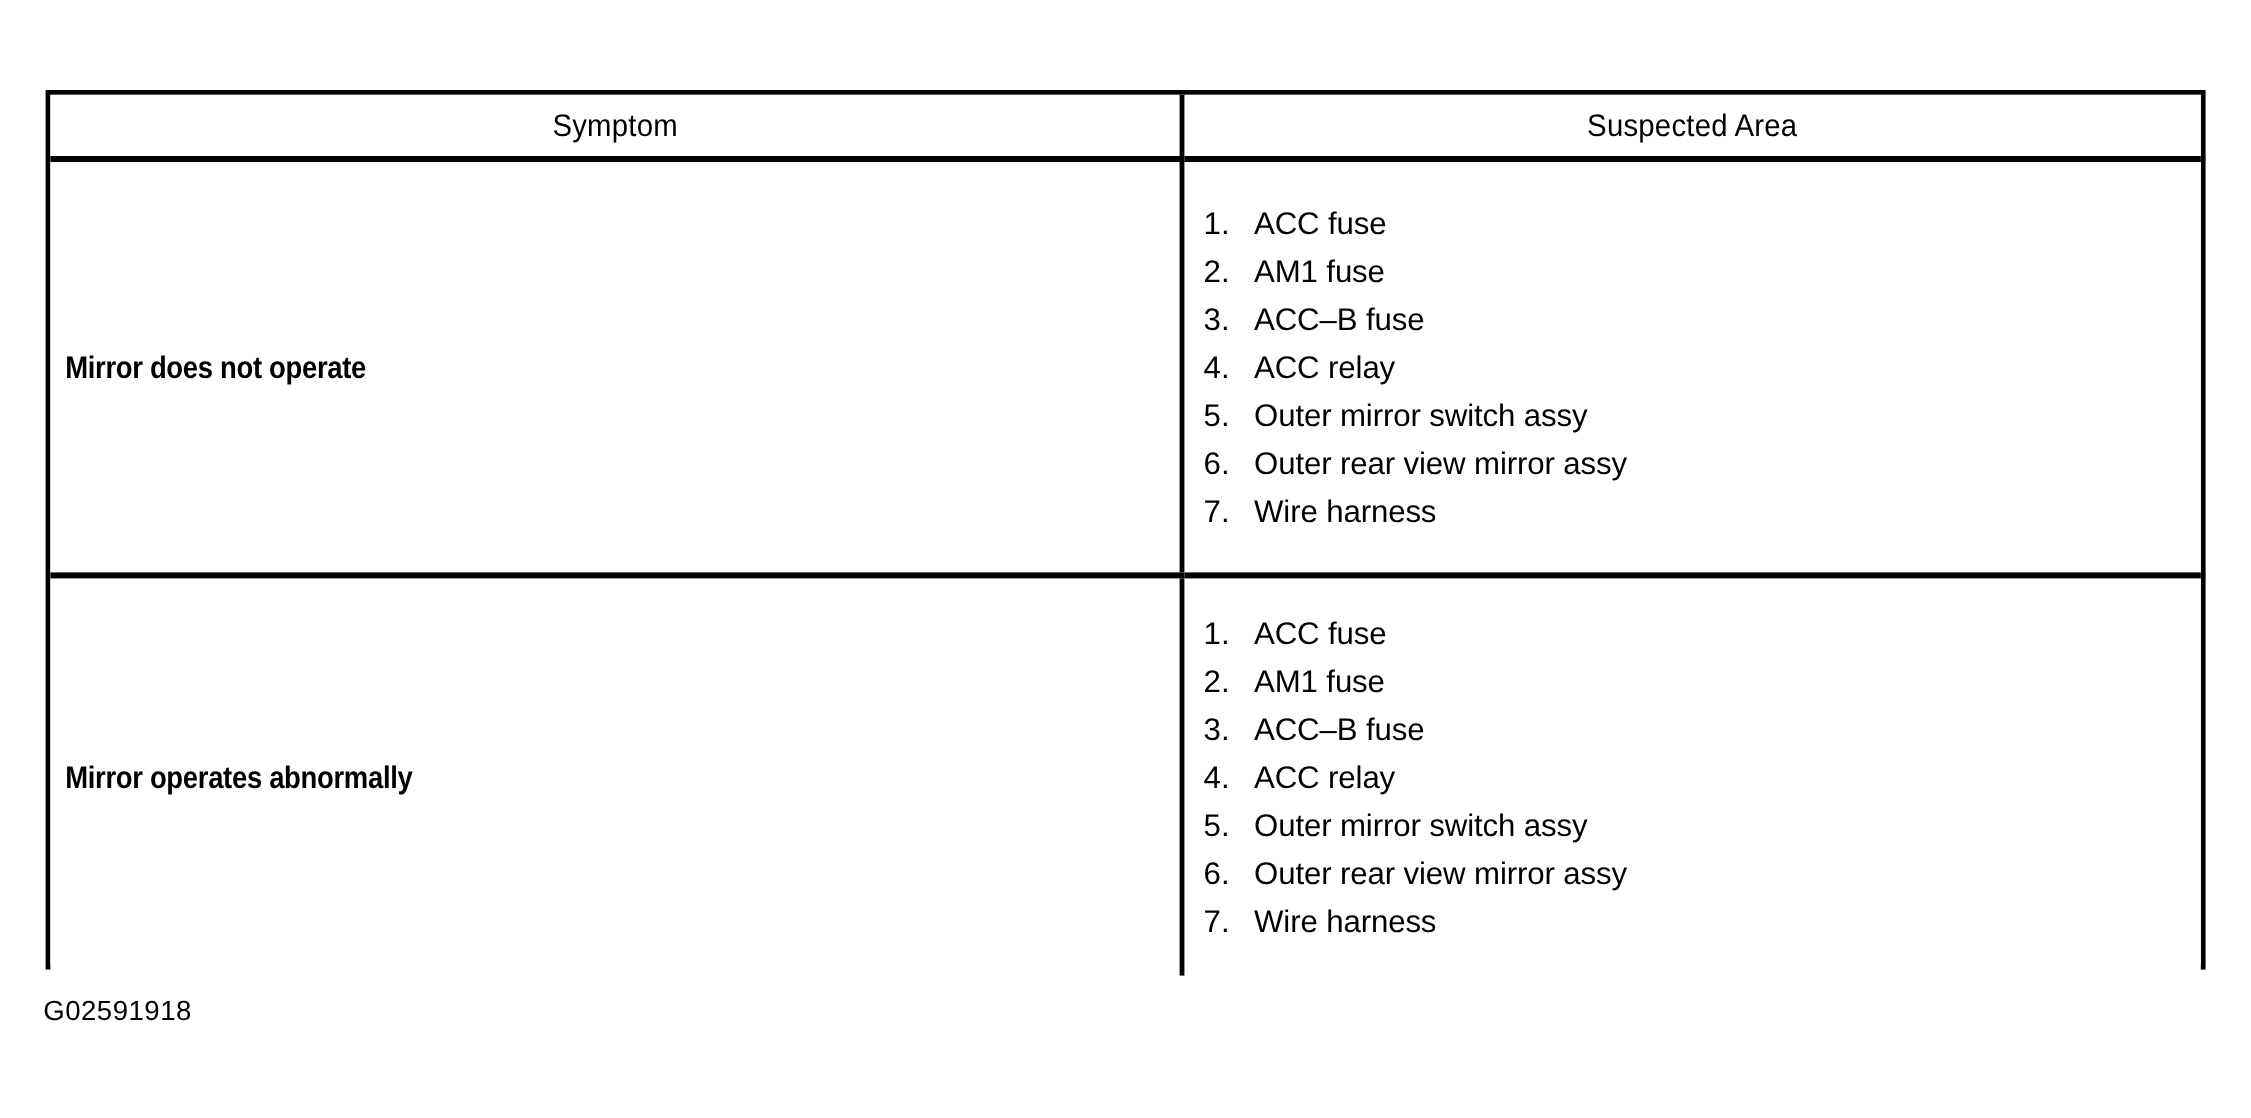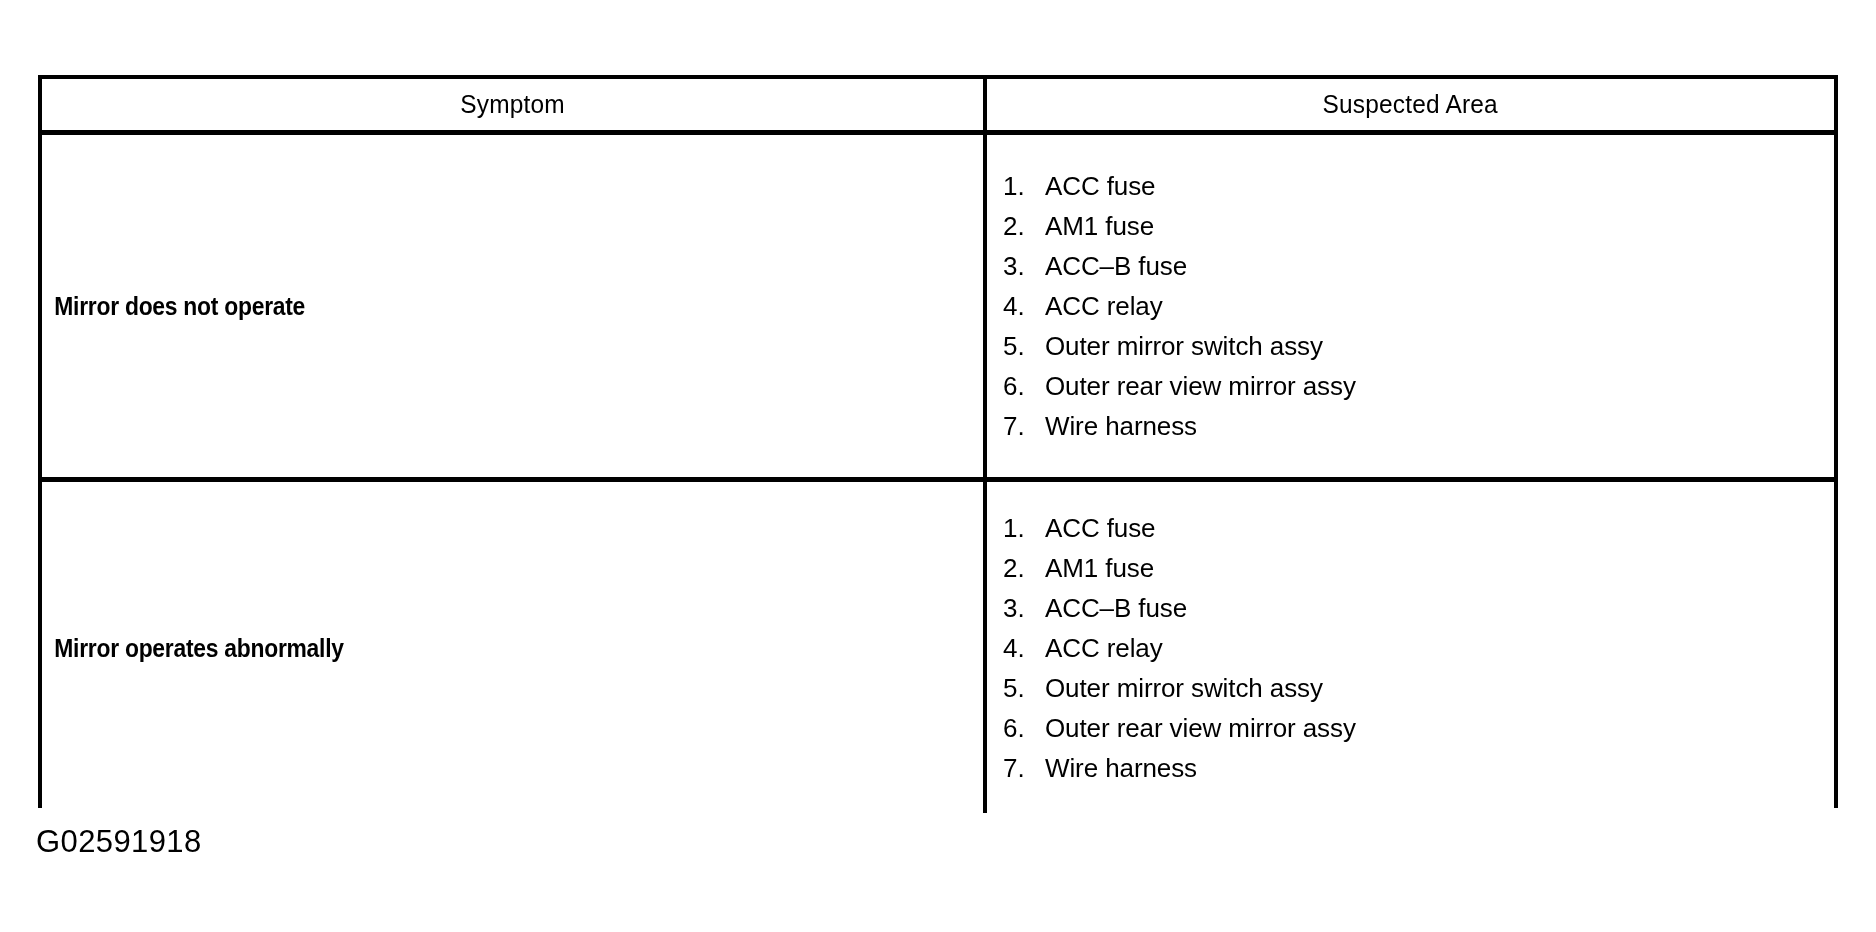--- a/index.html
+++ b/index.html
@@ -117,21 +117,21 @@
   .area-label {
     flex: 0 1 auto;
     letter-spacing: -0.1px;
   }
 
   
   .caption {
     position: absolute;
     left: 36px;
     top: 828px;
-    font-size: 31px;
+    font-size: 23px;
     line-height: 28px;
     letter-spacing: 0.4px;
     white-space: nowrap;
   }
 </style>
 </head>
 <body>
 
 <div id="page">
 

